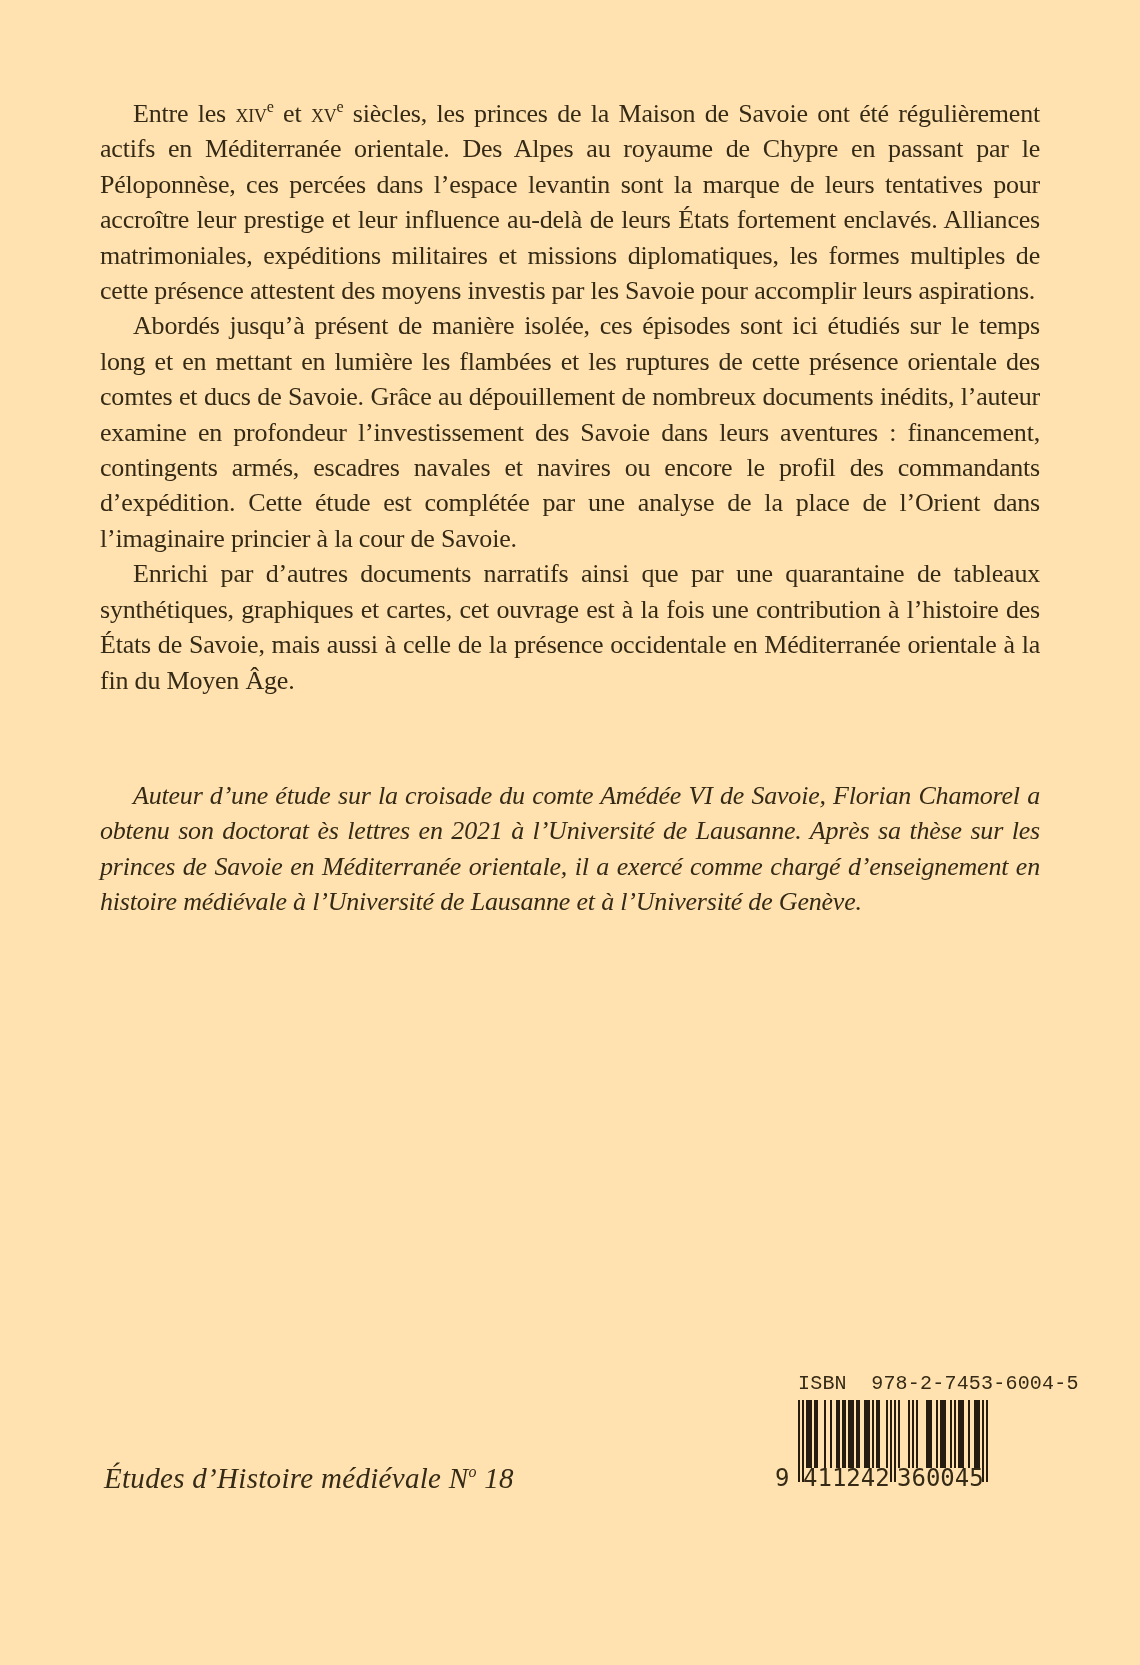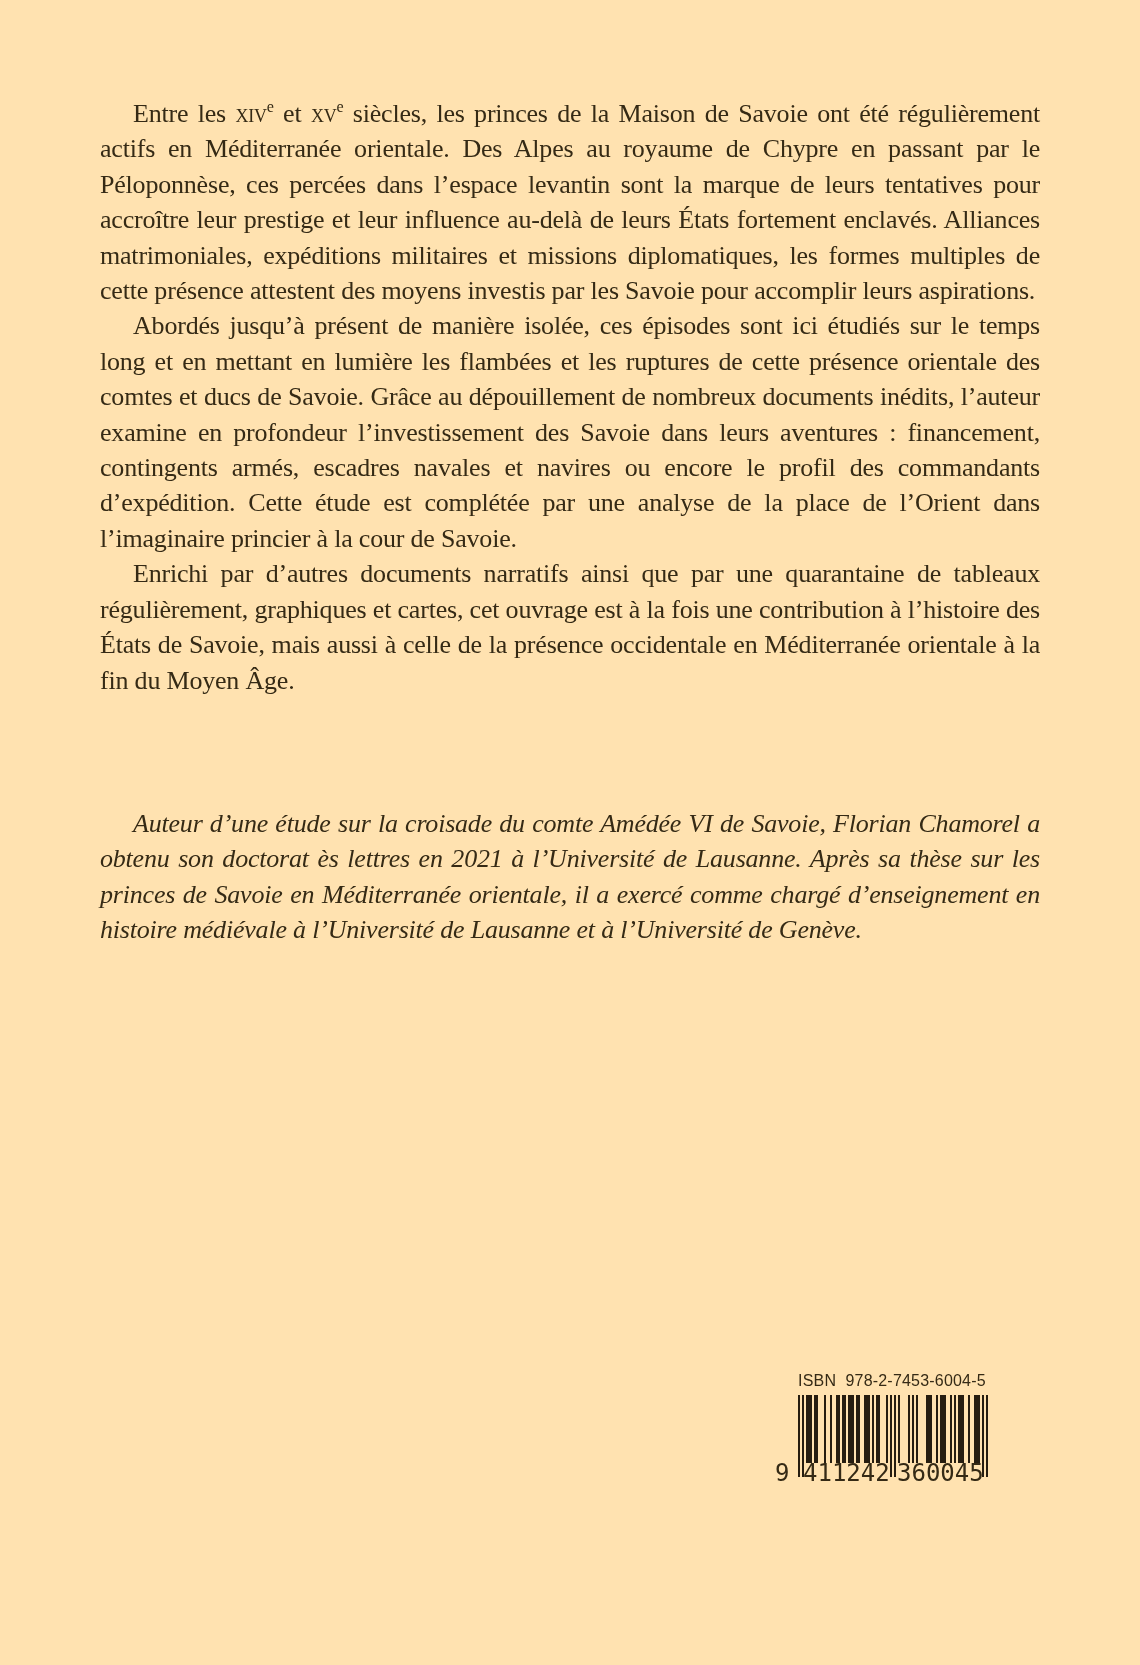--- a/index.html
+++ b/index.html
@@ -20,40 +20,40 @@
   }
   .para {
     margin: 0;
     font-size: 26px;
     line-height: 35.4px;
     text-align: justify;
     text-indent: 33px;
     letter-spacing: -0.2px;
   }
   .bio {
-    margin-top: 108px;
+    margin-top: 80px;
     font-style: italic;
   }
   .sc { font-variant: small-caps; }
   .para sup { font-size: 62%; line-height: 0; vertical-align: super; }
 
   .collection {
     position: absolute;
     left: 104px;
     top: 1462px;
     font-size: 29px;
     font-style: italic;
     letter-spacing: 0.3px;
   }
   .collection sup { font-size: 55%; line-height: 0; }
 
   .isbn-block { position: absolute; left: 776px; top: 1372px; }
   .isbn-label {
-    font-family: Liberation Sans, sans-serif;
-    font-size: 16px;
+    font-family: Liberation Mono, monospace;
+    font-size: 20px;
     white-space: pre;
     margin-left: 22px;
     letter-spacing: 0.2px;
   }
   .barcode {
     position: relative;
     margin-left: 22px;
     margin-top: 5px;
     width: 190px;
     height: 94px;
@@ -70,24 +70,25 @@
   .ean-right { position: absolute; left: 99px; top: 66px; width: 86px; text-align: center; }
 </style>
 </head>
 <body style="background: rgb(255, 226, 176);">
 
 <div class="cover" style="color: rgb(53, 42, 21);">
 
   <div class="text-block">
     <p class="para"><span>Entre les </span><span class="sc">xiv</span><sup>e</sup><span> et </span><span class="sc">xv</span><sup>e</sup><span> siècles, les princes de la Maison de Savoie ont été régulièrement actifs en Méditerranée orientale. Des Alpes au royaume de Chypre en passant par le Péloponnèse, ces percées dans l’espace levantin sont la marque de leurs tentatives pour accroître leur prestige et leur influence au-delà de leurs États fortement enclavés. Alliances matrimoniales, expéditions militaires et missions diplomatiques, les formes multiples de cette présence attestent des moyens investis par les Savoie pour accomplir leurs aspirations.</span></p>
     <p class="para">Abordés jusqu’à présent de manière isolée, ces épisodes sont ici étudiés sur le temps long et en mettant en lumière les flambées et les ruptures de cette présence orientale des comtes et ducs de Savoie. Grâce au dépouillement de nombreux documents inédits, l’auteur examine en profondeur l’investissement des Savoie dans leurs aventures : financement, contingents armés, escadres navales et navires ou encore le profil des commandants d’expédition. Cette étude est complétée par une analyse de la place de l’Orient dans l’imaginaire princier à la cour de Savoie.</p>
-    <p class="para">Enrichi par d’autres documents narratifs ainsi que par une quarantaine de tableaux régulièrement, graphiques et cartes, cet ouvrage est à la fois une contribution à l’histoire des États de Savoie, mais aussi à celle de la présence occidentale en Méditerranée orientale à la fin du Moyen Âge.</p>
+    <p class="para">Enrichi par d’autres documents narratifs ainsi que par une quarantaine de tableaux synthétiques, graphiques et cartes, cet ouvrage est à la fois une contribution à l’histoire des États de Savoie, mais aussi à celle de la présence occidentale en Méditerranée orientale à la fin du Moyen Âge.</p>
     <p class="para bio">Auteur d’une étude sur la croisade du comte Amédée VI de Savoie, Florian Chamorel a obtenu son doctorat ès lettres en 2021 à l’Université de Lausanne. Après sa thèse sur les princes de Savoie en Méditerranée orientale, il a exercé comme chargé d’enseignement en histoire médiévale à l’Université de Lausanne et à l’Université de Genève.</p>
   </div>
 
+  <div class="collection"><span>Études d’Histoire médiévale N</span><sup>o</sup><span> 18</span></div>
 
   <div class="isbn-block">
     <div class="isbn-label">ISBN  978-2-7453-6004-5</div>
     <div class="barcode">
       <div>
           <div class="bar guard" style="left: 0px; background: rgb(38, 29, 16);"></div>
           <div class="bar guard" style="left: 4px; background: rgb(38, 29, 16);"></div>
           <div class="bar" style="left: 8px; background: rgb(38, 29, 16);"></div>
           <div class="bar" style="left: 10px; background: rgb(38, 29, 16);"></div>
           <div class="bar" style="left: 12px; background: rgb(38, 29, 16);"></div>

